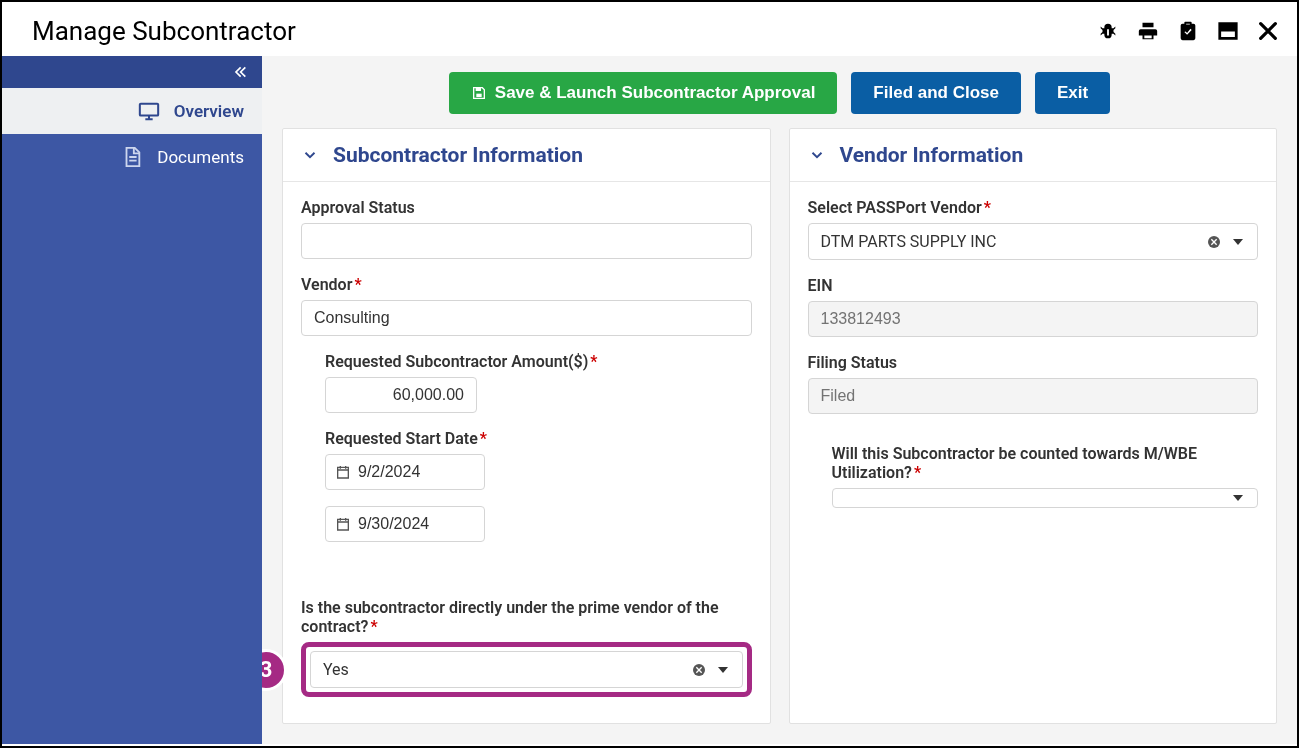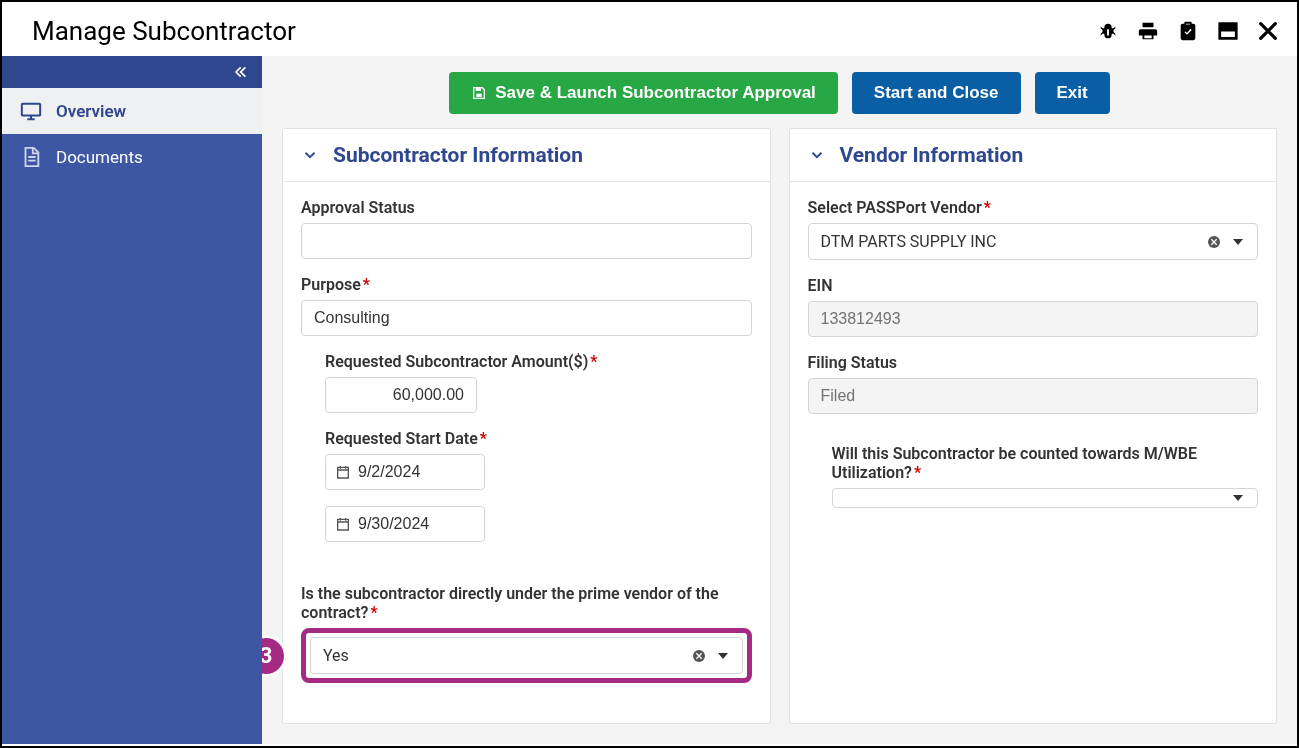--- a/index.html
+++ b/index.html
@@ -68,20 +68,21 @@
   .collapse-bar svg { width: 16px; height: 16px; fill: #fff; }
 
   .nav-item {
     display: flex;
     align-items: center;
     gap: 14px;
     padding: 12px 18px;
     color: #fff;
     font-size: 17px;
     cursor: pointer;
+    justify-content: flex-end;
   }
   .nav-item.active {
     background: #eef0f2;
     color: #2f478e;
     font-weight: 600;
   }
   .nav-item .nicon { width: 22px; height: 22px; display:flex; align-items:center; justify-content:center;}
   .nav-item .nicon svg { width: 22px; height: 22px; }
   .nav-item.active .nicon svg { fill: #2f478e; stroke:#2f478e; }
   .nav-item:not(.active) .nicon svg { fill: #cdd6ee; stroke:#cdd6ee; }
@@ -296,21 +297,21 @@
     <div class="action-bar">
       <button class="btn btn-green">
         <svg viewBox="0 0 24 24">
             <path d="M4 4h13l3 3v13H4z" fill="none" stroke="#fff" stroke-width="2"></path>
             <path d="M7 4h8v5H7z" fill="#fff"></path>
             <rect x="8" y="13" width="8" height="5" fill="#fff"></rect>
           </svg>
         <span>Save &amp; Launch Subcontractor Approval</span>
       </button>
       <button class="btn btn-blue">
-        <span>Start and Close</span>
+        <span>Filed and Close</span>
       </button>
       <button class="btn btn-blue">
         <span>Exit</span>
       </button>
     </div>
 
     <div class="panels">
 
       <div class="panel">
         <div class="panel-header">
@@ -320,21 +321,21 @@
           <h2>Subcontractor Information</h2>
         </div>
         <div class="panel-body">
 
           <div class="form-group">
             <label>Approval Status</label>
             <input class="input" type="text" value="" style="">
           </div>
 
           <div class="form-group">
-            <label><span>Purpose</span><span class="req">*</span></label>
+            <label><span>Vendor</span><span class="req">*</span></label>
             <input class="input" type="text" value="Consulting" style="">
           </div>
 
           <div class="indent">
             <div class="form-group">
               <label><span>Requested Subcontractor Amount($)</span><span class="req">*</span></label>
               <input class="input amount-input" type="text" value="60,000.00" style="">
             </div>
 
             <div class="form-group">
@@ -352,21 +353,21 @@
               <div class="input-wrap">
                 <span class="cal"><svg viewBox="0 0 24 24">
                       <path d="M4 5h16v16H4z" fill="none" stroke="#555" stroke-width="2"></path>
                       <path d="M4 9h16M8 3v4M16 3v4" stroke="#555" stroke-width="2"></path>
                     </svg></span>
                 <input class="input input-sm" type="text" value="9/30/2024" style="">
               </div>
             </div>
           </div>
 
-          <div class="form-group" style="margin-top:42px;">
+          <div class="form-group" style="margin-top:56px;">
             <label><span>Is the subcontractor directly under the prime vendor of the contract?</span><span class="req">*</span></label>
             <div class="highlight-wrap">
               <div class="step-badge">3</div>
               <div class="highlight-select">
                 <div class="select-wrap">
                   <div class="value">Yes</div>
                   <span class="clear-btn">
                       <svg viewBox="0 0 24 24">
                         <circle cx="12" cy="12" r="9"></circle>
                         <path d="M8 8l8 8M16 8l-8 8" stroke="#fff" stroke-width="2"></path>

